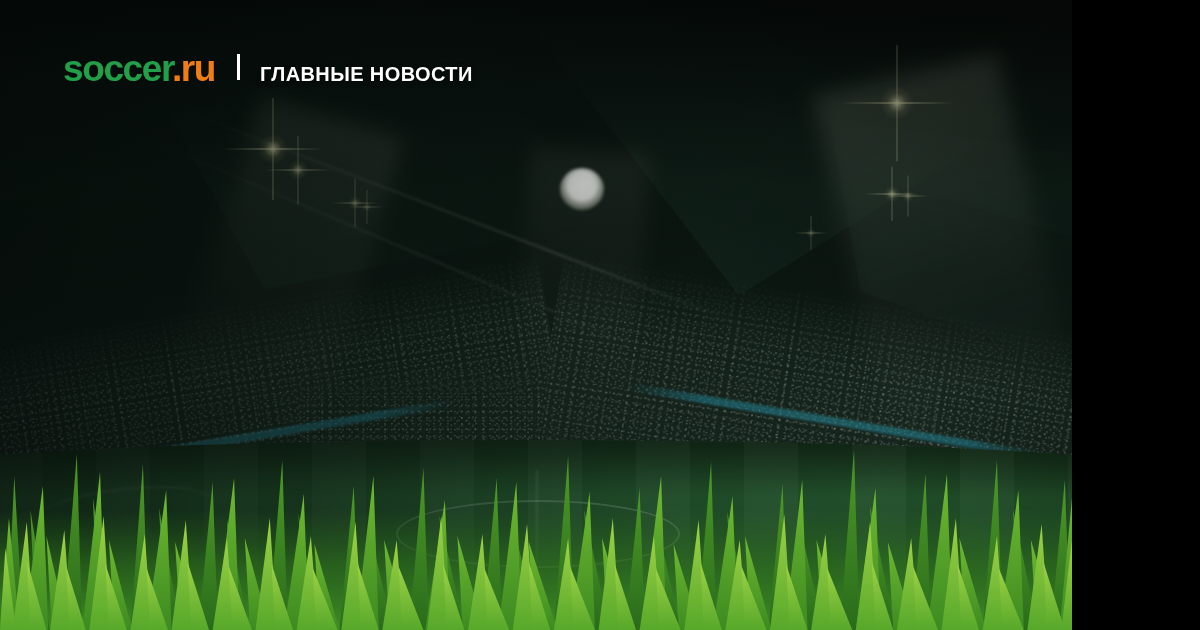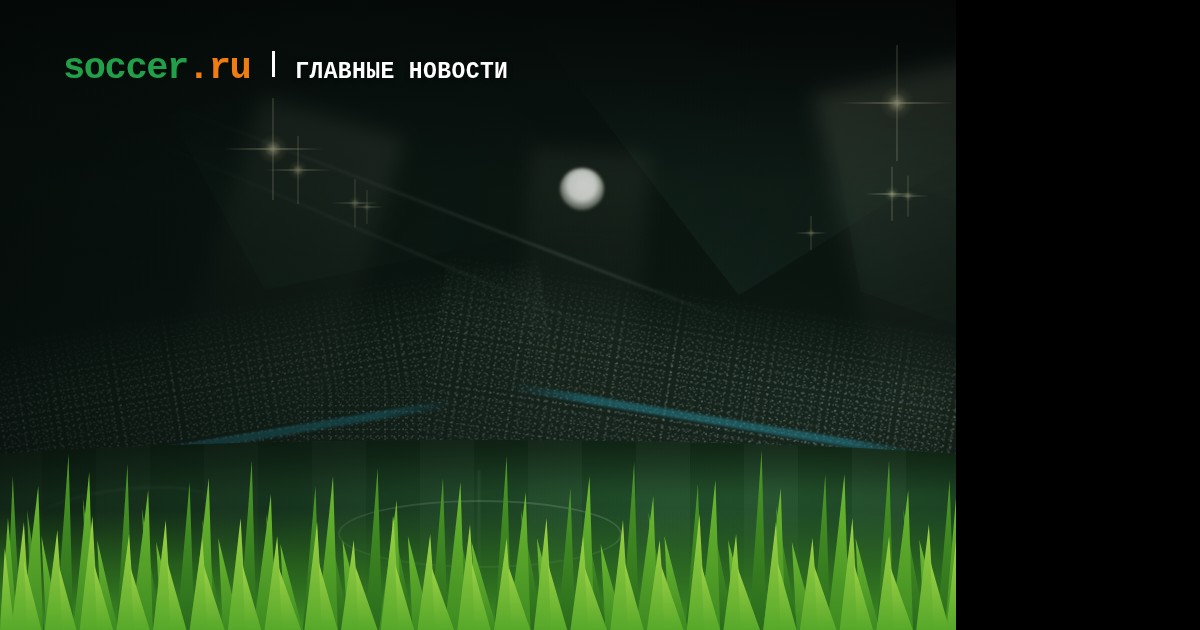--- a/index.html
+++ b/index.html
@@ -3,25 +3,25 @@
 <meta charset="utf-8">
 <title>soccer.ru</title>
 <style>
   html, body {
     margin: 0;
     padding: 0;
     background: #000;
   }
   #card {
     position: relative;
-    width: 956px;
+    width: 1072px;
     height: 630px;
     overflow: hidden;
     background: #0f172a;
-    font-family: Liberation Mono, monospace;
+    font-family: Liberation Sans, sans-serif;
     -webkit-font-smoothing: antialiased;
   }
 
   
   .bg-layer { position: absolute; inset: 0; }
 
   
   .bg-base {
     background:
       radial-gradient(120% 80% at 50% 95%, #1d3a24 0%, #12241a 38%, #0c1712 62%, #060c09 100%);
@@ -243,21 +243,21 @@
     display: inline-block;
     width: 3px;
     height: 26px;
     background: #ffffff;
     margin: 0 20px 0 22px;
     position: relative;
     top: -1px;
   }
   .header-title {
     color: #ffffff;
-    font-size: 23px;
+    font-size: 20px;
     font-weight: 700;
     letter-spacing: 0.4px;
     line-height: 1;
     white-space: nowrap;
     text-shadow: 0 1px 5px rgba(0,0,0,0.5);
   }
 
   
   .headline {
     position: absolute;

